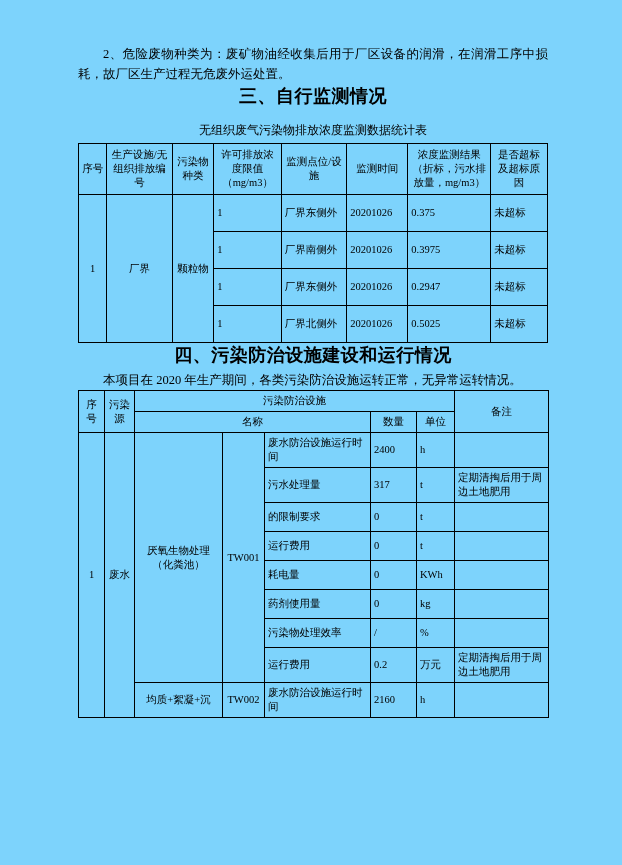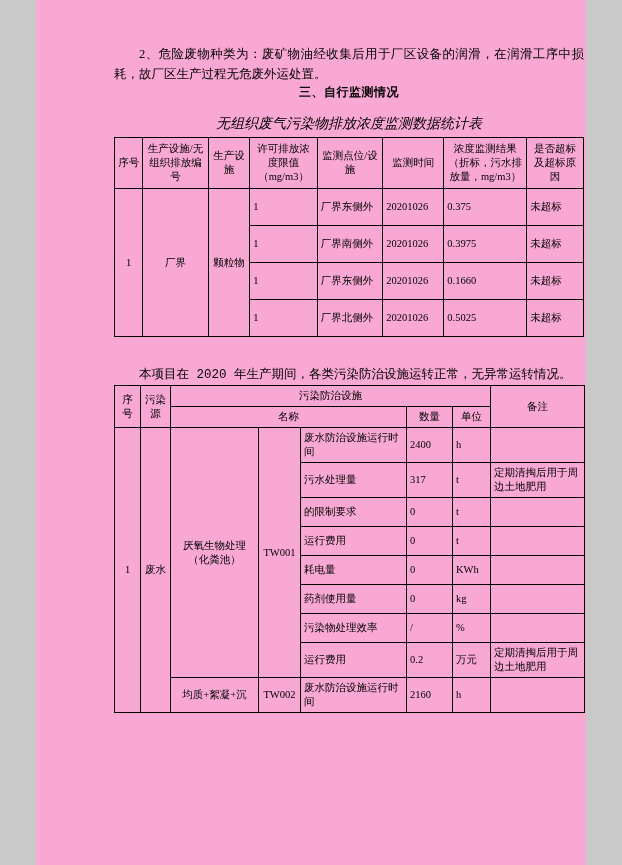--- a/index.html
+++ b/index.html
@@ -5,23 +5,23 @@
   html, body {
     margin: 0;
     padding: 0;
     background: #c9c9c9;
   }
   body {
     font-family: "Liberation Serif", "DejaVu Serif", serif;
   }
   .page {
     position: relative;
-    width: 550px;
+    width: 622px;
     height: 865px;
-    background: #f9a8d4;
+    background: #7dd3fc;
     margin: 0 auto;
     overflow: hidden;
   }
   .content {
     position: absolute;
     left: 78px;
     top: 0;
     width: 470px;
   }
   .para {
@@ -32,35 +32,34 @@
     margin: 0;
   }
   .p-intro {
     margin-top: 44px;
   }
   .indent2 {
     text-indent: 2em;
   }
   h2.section {
     text-align: center;
-    font-size: 12px;
+    font-size: 18px;
     font-weight: bold;
     margin: 0;
     letter-spacing: 0.5px;
   }
   .sec-3 { margin-top: 38px; }
   .sec-4 { margin-top: 40px; }
   .p-sec3 { margin-top: 14px; }
-  .p-sec4 { margin-top: 28px; font-family: Liberation Mono, monospace; }
+  .p-sec4 { margin-top: 3px; }
   .tbl-title {
     text-align: center;
-    font-size: 14px;
+    font-size: 12px;
     margin-top: 14px;
     margin-bottom: 4px;
-    font-style: italic;
   }
   table {
     border-collapse: collapse;
     width: 100%;
     font-size: 10.5px;
     line-height: 14px;
     table-layout: fixed;
   }
   table td, table th {
     border: 1px solid #000;
@@ -101,21 +100,21 @@
         <col style="width:62px">
         <col style="width:60px">
         <col style="width:56px">
         <col style="width:76px">
         <col style="width:52px">
       </colgroup>
       <tbody>
         <tr class="hdr">
           <td>序号</td>
           <td>生产设施/无组织排放编号</td>
-          <td>生产设施</td>
+          <td>污染物种类</td>
           <td>许可排放浓度限值（mg/m3）</td>
           <td>监测点位/设施</td>
           <td>监测时间</td>
           <td>浓度监测结果（折标，污水排放量，mg/m3）</td>
           <td>是否超标及超标原因</td>
         </tr>
         <tr class="body">
           <td class="td-c vert-label" rowspan="4">1</td>
           <td class="td-c vert-label" rowspan="4">厂界</td>
           <td class="td-c vert-label" rowspan="4">颗粒物</td>
@@ -129,33 +128,34 @@
           <td class="td-l">1</td>
           <td class="td-l">厂界南侧外</td>
           <td class="td-l">20201026</td>
           <td class="td-l">0.3975</td>
           <td class="td-l">未超标</td>
         </tr>
         <tr class="body">
           <td class="td-l">1</td>
           <td class="td-l">厂界东侧外</td>
           <td class="td-l">20201026</td>
-          <td class="td-l">0.1660</td>
+          <td class="td-l">0.2947</td>
           <td class="td-l">未超标</td>
         </tr>
         <tr class="body">
           <td class="td-l">1</td>
           <td class="td-l">厂界北侧外</td>
           <td class="td-l">20201026</td>
           <td class="td-l">0.5025</td>
           <td class="td-l">未超标</td>
         </tr>
       </tbody>
     </table>
 
+    <h2 class="section sec-4">四、污染防治设施建设和运行情况</h2>
 
     <p class="para indent2 p-sec4">本项目在 2020 年生产期间，各类污染防治设施运转正常，无异常运转情况。</p>
 
 
     <table class="t2">
       <colgroup>
         <col style="width:26px">
         <col style="width:30px">
         <col style="width:88px">
         <col style="width:42px">

